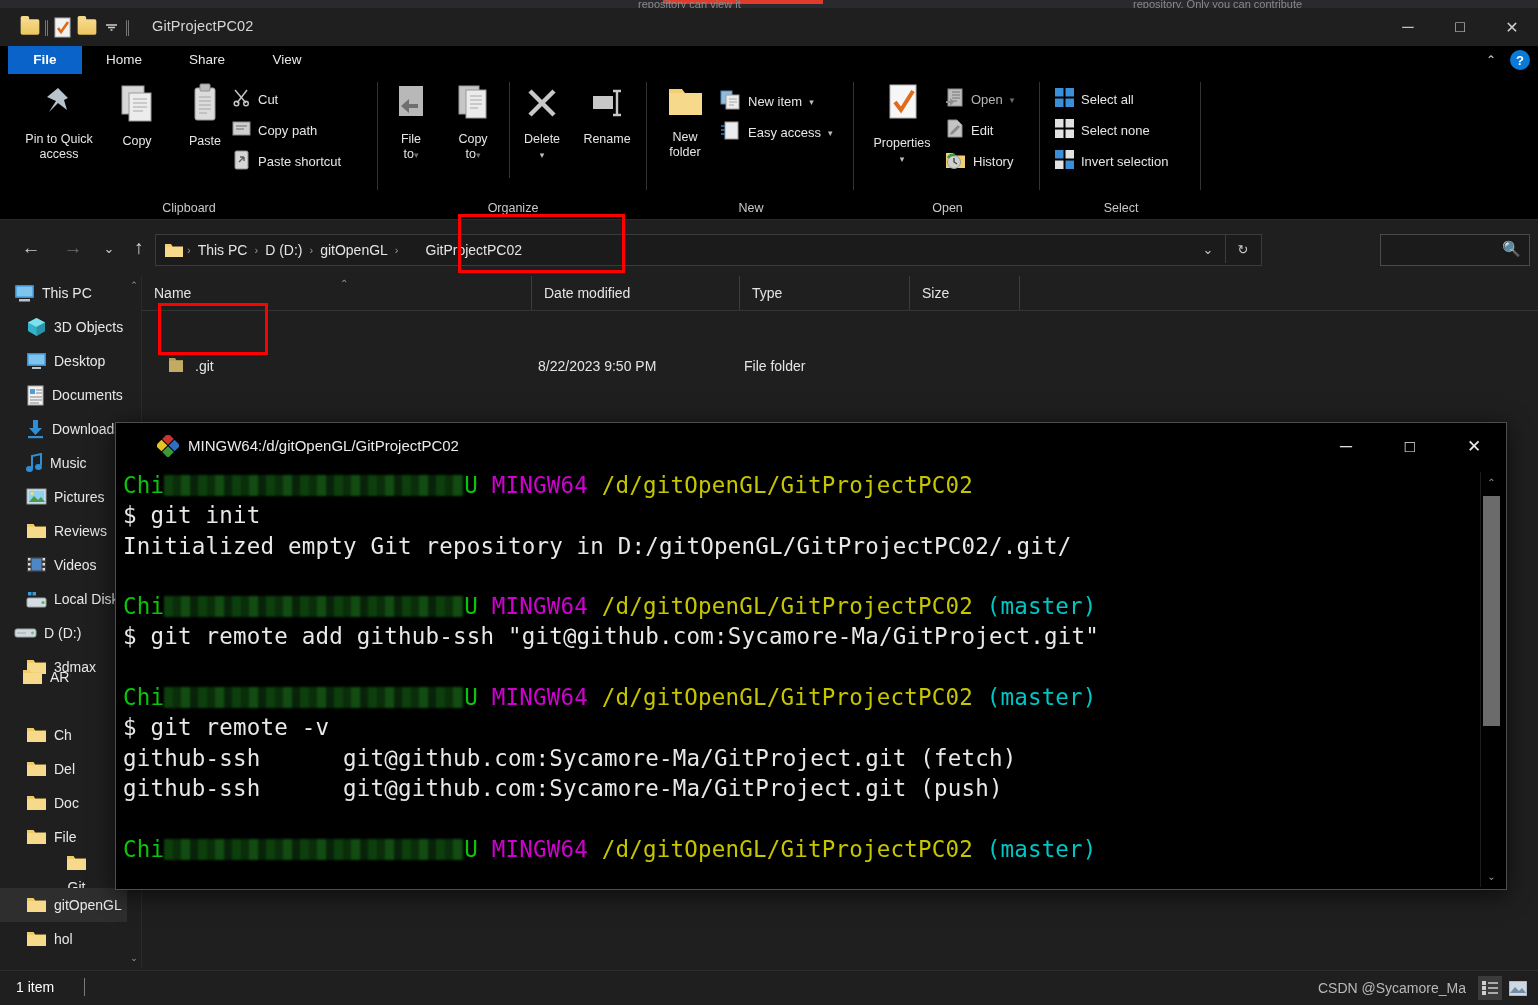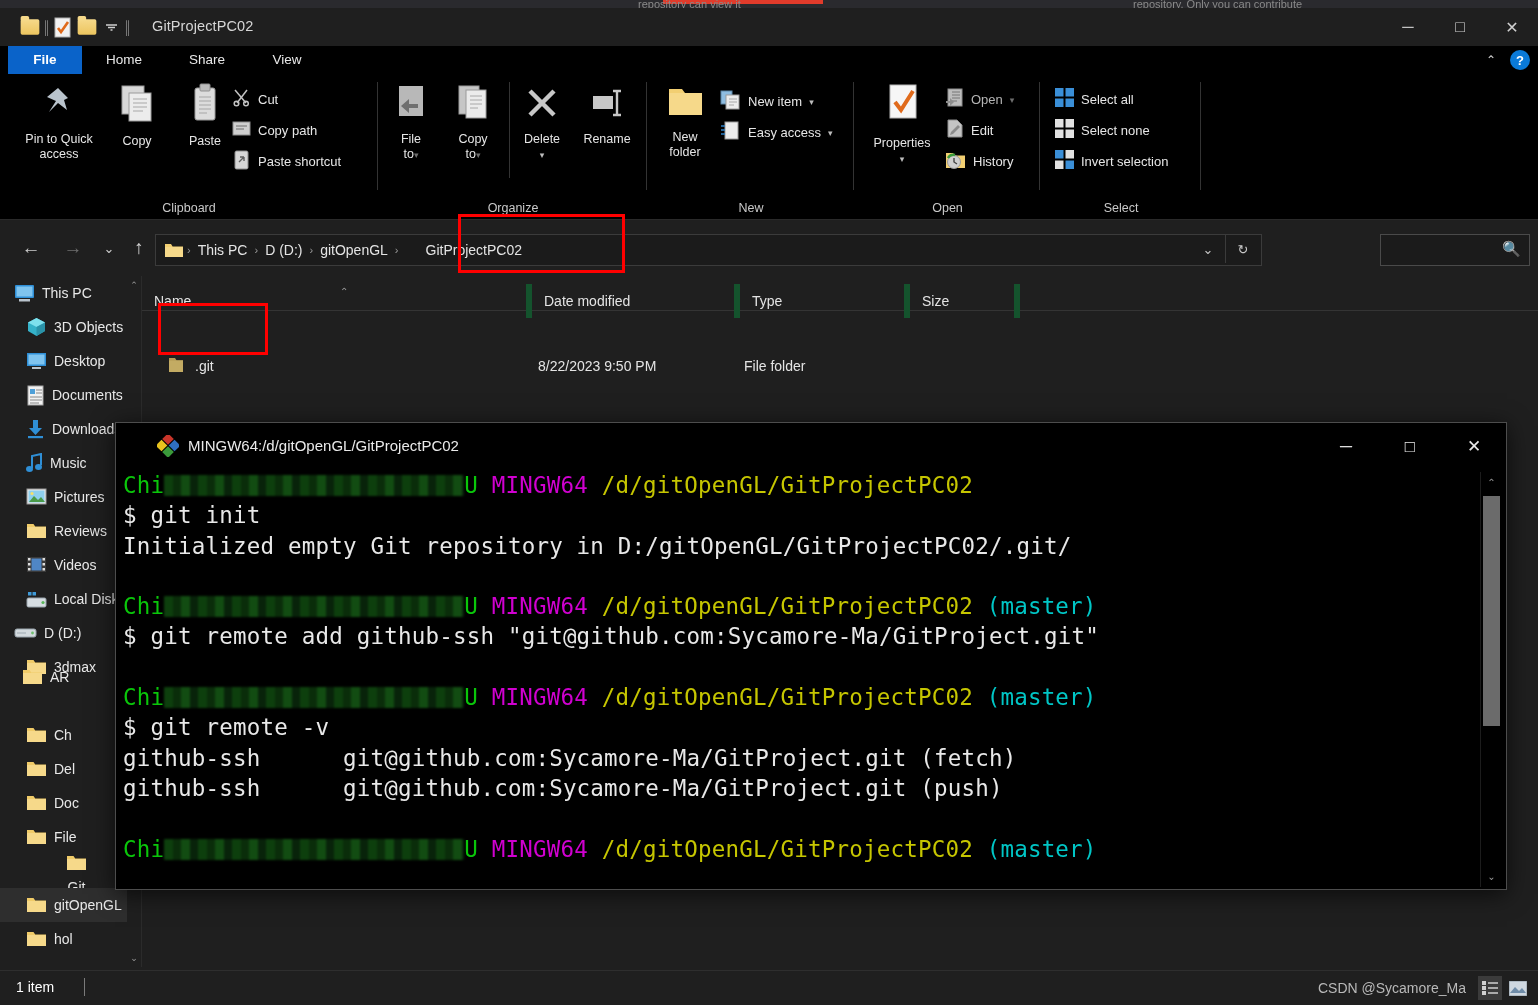--- a/index.html
+++ b/index.html
@@ -69,21 +69,21 @@
   .navpane{position:absolute;left:0;top:0;width:141px;height:691px;background:#1f1f1f;border-right:1px solid #2b2b2b;overflow:hidden;}
   .navscroll{position:absolute;right:0;top:0;width:14px;height:691px;background:#1f1f1f;}
   .navscroll .arr{width:14px;height:18px;display:flex;align-items:center;justify-content:center;color:#9a9a9a;font-size:9px;}
   .navscroll .arr.bot{position:absolute;bottom:0;}
   .navitem{position:relative;height:34px;display:flex;align-items:center;gap:7px;}
   .navitem.sel{background:#2e2e2e;}
   .navitem .txt{font-size:14px;color:#e8e8e8;white-space:nowrap;}
 
   .listpane{position:absolute;left:142px;top:0;right:0;height:691px;background:#1f1f1f;}
   .colhdr{position:relative;height:34px;border-bottom:1px solid #343434;}
-  .col{position:absolute;top:8px;height:34px;display:flex;align-items:center;font-size:14px;color:#e4e4e4;border-right:6px solid #14532d;padding-left:12px;box-sizing:border-box;}
+  .col{position:absolute;top:0;height:34px;display:flex;align-items:center;font-size:14px;color:#e4e4e4;border-right:1px solid #14532d;padding-left:12px;box-sizing:border-box;}
   .sortmark{position:absolute;top:2px;font-size:10px;color:#9a9a9a;}
   .row{position:relative;height:42px;}
   .cell{position:absolute;top:0;height:42px;display:flex;align-items:center;font-size:14px;color:#e4e4e4;}
 
   
   .redbox{position:absolute;border:3px solid #f00;box-sizing:border-box;pointer-events:none;}
 
   
   #term{position:absolute;left:115px;top:422px;width:1390px;height:466px;background:#000;
         border:1px solid #4d4d4d;box-shadow:0 4px 22px rgba(0,0,0,.65);}

